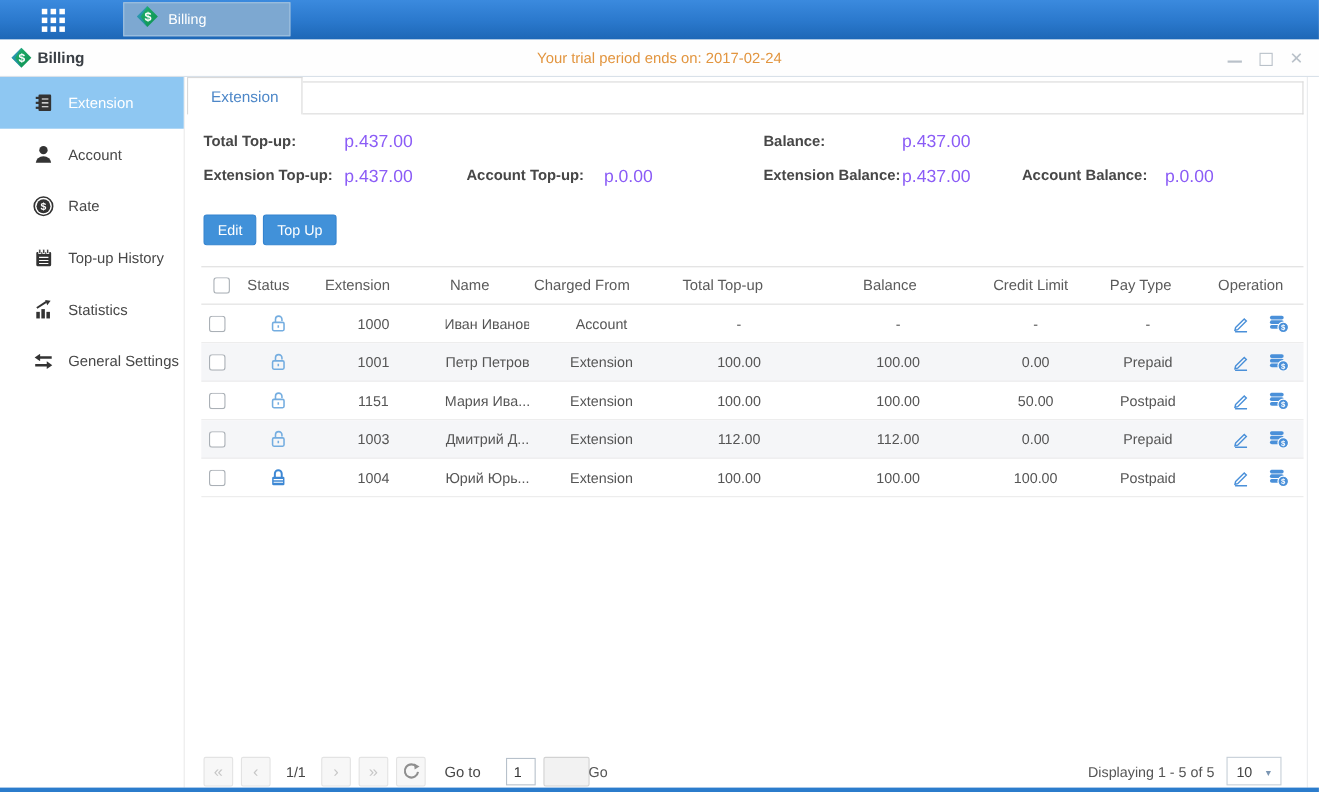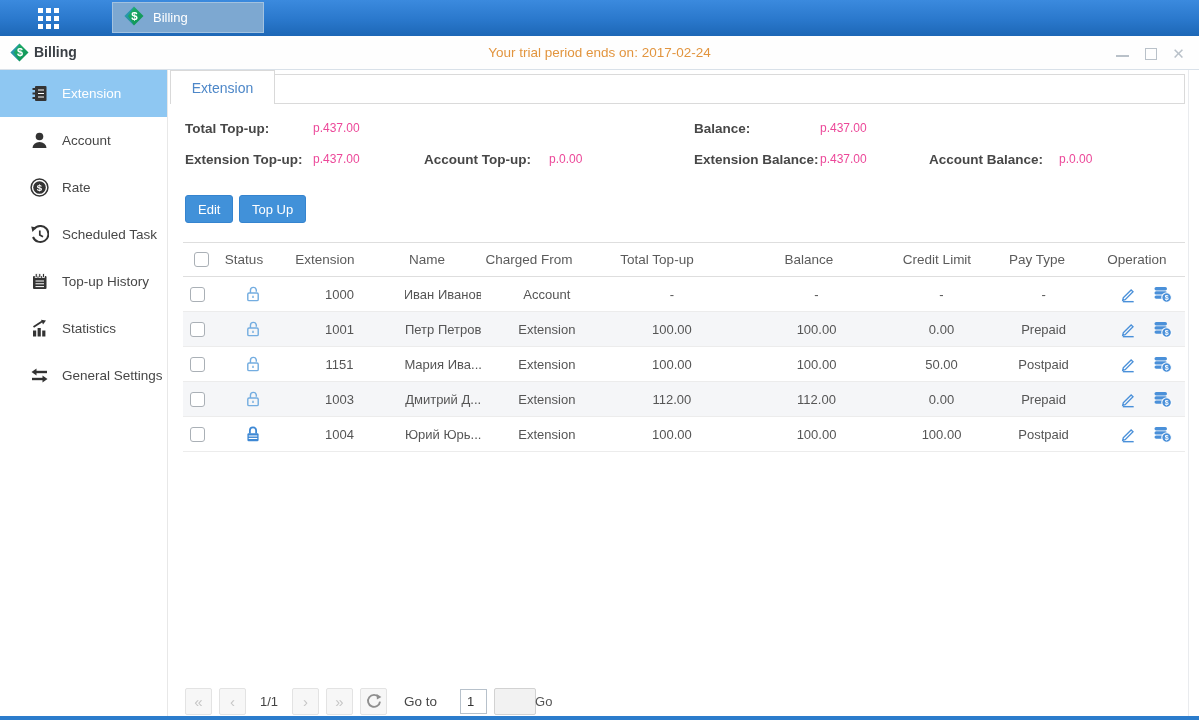--- a/index.html
+++ b/index.html
@@ -42,21 +42,21 @@
   .side-item .sicon { width:19px; height:19px; flex:0 0 19px; }
   
   .content { position:absolute; left:168px; top:70px; right:0; bottom:4px; background:#fff; }
   .right-edge { position:absolute; left:1188px; top:70px; bottom:4px; width:1px; background:#e9ebee; }
   .tab-active { position:absolute; left:2px; top:0; width:105px; height:34px; background:#fff;
     border:1px solid #d9d9d9; border-bottom:none; z-index:2; color:#4d87c8; font-size:14px;
     display:flex; align-items:center; justify-content:center; cursor:pointer; }
   .tab-rest { position:absolute; left:107px; top:4px; right:14px; height:30px; background:#fff;
     border:1px solid #dadada; border-left:none; }
   .sum-label { position:absolute; font-size:13.5px; font-weight:bold; color:#474747; white-space:nowrap; }
-  .sum-value { position:absolute; font-size:12px; color:#ec4899; white-space:nowrap; }
+  .sum-value { position:absolute; font-size:16px; color:#8b5cf6; white-space:nowrap; }
   .row1 { top:51px; } .row2 { top:82px; }
   .btn-blue { position:absolute; top:125px; height:28px; background:#4191d9; border:1px solid #3584cf;
     border-radius:3px; color:#fff; font-size:13px; font-family:inherit; cursor:pointer; padding:0 12px; }
   .btn-edit { left:17px; } .btn-topup { left:71px; }
   
   .table { position:absolute; left:15px; top:172px; width:1002px; }
   .t-header { display:flex; height:35px; align-items:center; border-top:1px solid #dedede;
     border-bottom:1px solid #dedede; }
   .t-row { display:flex; height:35px; align-items:center; border-bottom:1px solid #ececec;gap:20px; }
   .t-row.stripe { background:#f5f6f8; }
@@ -170,28 +170,20 @@
     <div class="side-item">
       <span class="sicon"><svg width="19" height="19" viewBox="0 0 19 19">
           <circle cx="9.5" cy="9.5" r="8.4" stroke="#333" stroke-width="1.5" fill="none"></circle>
           <circle cx="9.5" cy="9.5" r="6.3" fill="#333"></circle>
           <text x="9.5" y="13" text-anchor="middle" font-size="9.5" font-weight="bold" fill="#fff">$</text>
         </svg></span>
       <span>Rate</span>
     </div>
     <div class="side-item">
       <span class="sicon"><svg width="19" height="19" viewBox="0 0 19 19">
-          <path d="M4 4.2 A8 8 0 1 1 3 12" stroke="#333" stroke-width="2" fill="none"></path>
-          <polygon points="1.2,1.5 6.5,2.5 2.5,7" fill="#333"></polygon>
-          <polyline points="9.8,5.5 9.8,10 13,11.8" stroke="#333" stroke-width="1.7" fill="none"></polyline>
-        </svg></span>
-      <span>Scheduled Task</span>
-    </div>
-    <div class="side-item">
-      <span class="sicon"><svg width="19" height="19" viewBox="0 0 19 19">
           <rect x="3" y="4" width="13.5" height="13" rx="1" fill="#333"></rect>
           <rect x="5.2" y="1.5" width="2" height="4" fill="#333" stroke="#fff" stroke-width="0.8"></rect>
           <rect x="8.8" y="1.5" width="2" height="4" fill="#333" stroke="#fff" stroke-width="0.8"></rect>
           <rect x="12.4" y="1.5" width="2" height="4" fill="#333" stroke="#fff" stroke-width="0.8"></rect>
           <line x1="5.5" y1="9" x2="14" y2="9" stroke="#fff" stroke-width="1"></line>
           <line x1="5.5" y1="11.8" x2="14" y2="11.8" stroke="#fff" stroke-width="1"></line>
           <line x1="5.5" y1="14.6" x2="14" y2="14.6" stroke="#fff" stroke-width="1"></line>
         </svg></span>
       <span>Top-up History</span>
     </div>
@@ -479,16 +471,23 @@
     <div class="pg-btn">
       <svg width="16" height="16" viewBox="0 0 16 16">
         <path d="M12.8 4.2 A6 6 0 1 0 14 8.6" stroke="#8f8f8f" stroke-width="1.9" fill="none"></path>
         <polygon points="10.6,1 15.4,3.9 10.9,6.6" fill="#8f8f8f"></polygon>
       </svg>
     </div>
     <span class="goto-label">Go to</span>
     <input class="goto-input" value="1" style="">
     <button class="go-btn">Go</button>
   </div>
+  <div class="pg-right">
+    <span class="displaying">Displaying 1 - 5 of 5</span>
+    <div class="page-size">
+      <span>10</span>
+      <span class="arrow">▼</span>
+    </div>
+  </div>
 </div>
 
 <div class="right-edge"></div>
 <div class="bottom-strip"></div>
 
 </body></html>

